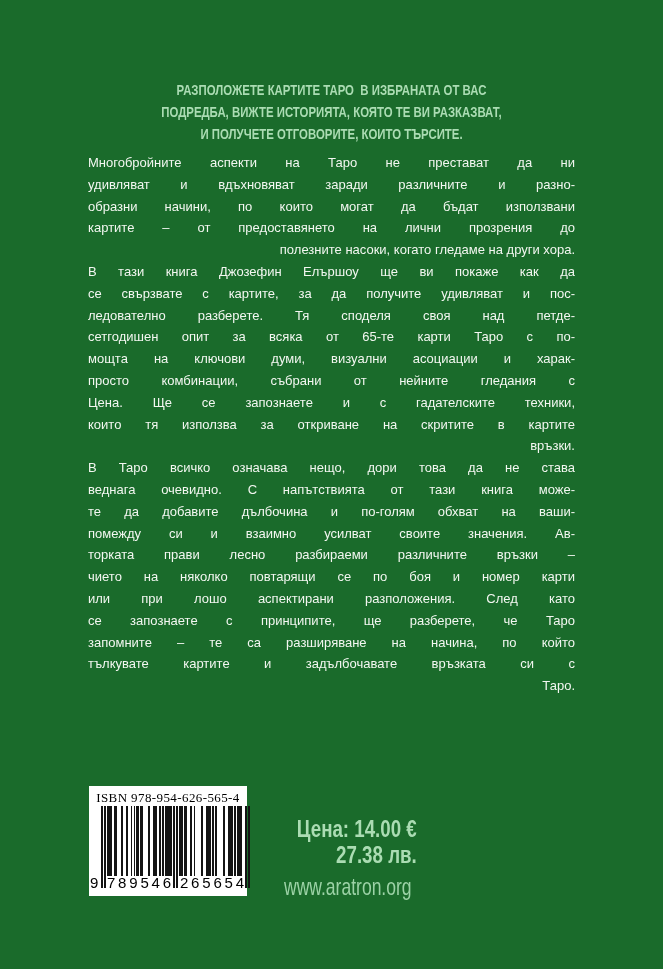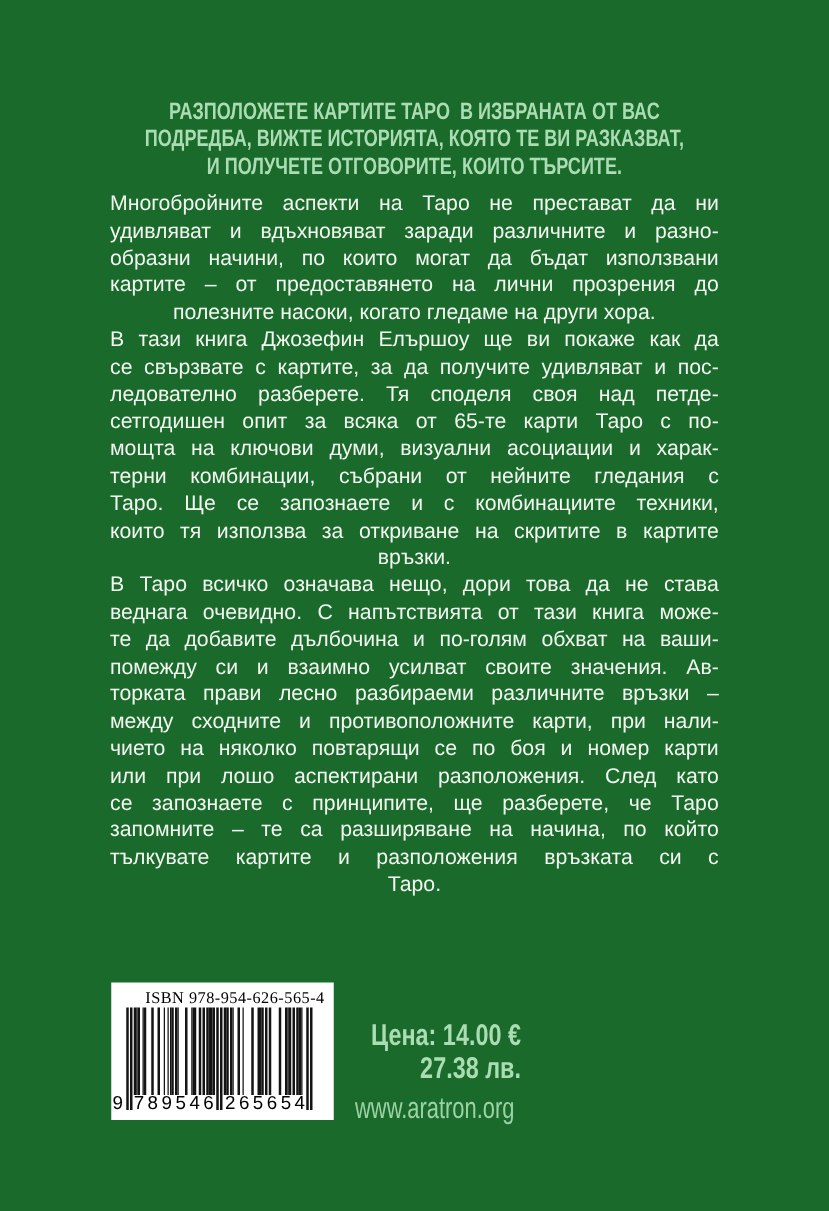--- a/index.html
+++ b/index.html
@@ -6,34 +6,34 @@
   .page{
     position:relative;width:663px;height:969px;overflow:hidden;
     background:var(--bg,#1a6b2b);
     font-family:"Liberation Sans",sans-serif;
     margin:0 auto;
   }
   
   .heading{
     position:absolute;top:79px;left:0;right:0;
     text-align:center;color:var(--accent,#abdcb3);
-    font-weight:bold;font-size:19px;line-height:21.8px;
+    font-weight:bold;font-size:15px;line-height:21.8px;
   }
   .heading .hline{white-space:pre;transform:scaleX(0.76);transform-origin:50% 50%;}
   
   .bodytext{
     position:absolute;top:152px;left:88px;width:487px;
-    color:var(--bodycol,#f3f7f1);font-size:17px;line-height:21.8px;
+    color:var(--bodycol,#f3f7f1);font-size:13px;line-height:21.8px;
   }
-  .line{text-align:center;white-space:normal;}
+  .line{text-align:right;white-space:normal;}
   .line.jl{text-align:justify;text-align-last:justify;-moz-text-align-last:justify;}
   
   .barcode-box{
     position:absolute;left:89px;top:786px;width:158px;height:110px;
-    background:#ffffff;color:#000;padding-left:20px;
+    background:#ffffff;color:#000;
   }
   .isbn{
     font-family:"Liberation Serif",serif;font-size:13px;letter-spacing:.4px;
     text-align:center;padding-top:4px;white-space:nowrap;
   }
   .bars{position:absolute;left:12px;top:20px;width:149px;height:82px;}
   .bar{position:absolute;top:0;height:70px;background:#141414;}
   .bar.tall{height:82px;}
   .bdigits{
     position:absolute;left:12px;top:87px;width:149px;height:19px;
@@ -72,37 +72,36 @@
         <div class="line jl">образни начини, по които могат да бъдат използвани</div>
         <div class="line jl">картите – от предоставянето на лични прозрения до</div>
         <div class="line">полезните насоки, когато гледаме на други хора.</div>
       </div>
       <div>
         <div class="line jl">В тази книга Джозефин Елършоу ще ви покаже как да</div>
         <div class="line jl">се свързвате с картите, за да получите удивляват и пос-</div>
         <div class="line jl">ледователно разберете. Тя споделя своя над петде-</div>
         <div class="line jl">сетгодишен опит за всяка от 65-те карти Таро с по-</div>
         <div class="line jl">мощта на ключови думи, визуални асоциации и харак-</div>
-        <div class="line jl">терни комбинации, събрани от нейните гледания с</div>
-        <div class="line jl">Таро. Ще се запознаете и с комбинациите техники,</div>
+        <div class="line jl">просто комбинации, събрани от нейните гледания с</div>
+        <div class="line jl">Цена. Ще се запознаете и с гадателските техники,</div>
         <div class="line jl">които тя използва за откриване на скритите в картите</div>
         <div class="line">връзки.</div>
       </div>
       <div>
         <div class="line jl">В Таро всичко означава нещо, дори това да не става</div>
         <div class="line jl">веднага очевидно. С напътствията от тази книга може-</div>
         <div class="line jl">те да добавите дълбочина и по-голям обхват на ваши-</div>
         <div class="line jl">помежду си и взаимно усилват своите значения. Ав-</div>
         <div class="line jl">торката прави лесно разбираеми различните връзки –</div>
-        <div class="line jl">между сходните и противоположните карти, при нали-</div>
         <div class="line jl">чието на няколко повтарящи се по боя и номер карти</div>
         <div class="line jl">или при лошо аспектирани разположения. След като</div>
         <div class="line jl">се запознаете с принципите, ще разберете, че Таро</div>
         <div class="line jl">запомните – те са разширяване на начина, по който</div>
-        <div class="line jl">тълкувате картите и разположения връзката си с</div>
+        <div class="line jl">тълкувате картите и задълбочавате връзката си с</div>
         <div class="line">Таро.</div>
       </div>
     </div>
 
   <div class="barcode-box">
     <div class="isbn">ISBN 978-954-626-565-4</div>
     <div class="bars">
         <div class="bar tall" style="left: 0%; width: 1.05263%;"></div>
         <div class="bar tall" style="left: 2.10526%; width: 1.05263%;"></div>
         <div class="bar" style="left: 4.21053%; width: 1.05263%;"></div>

